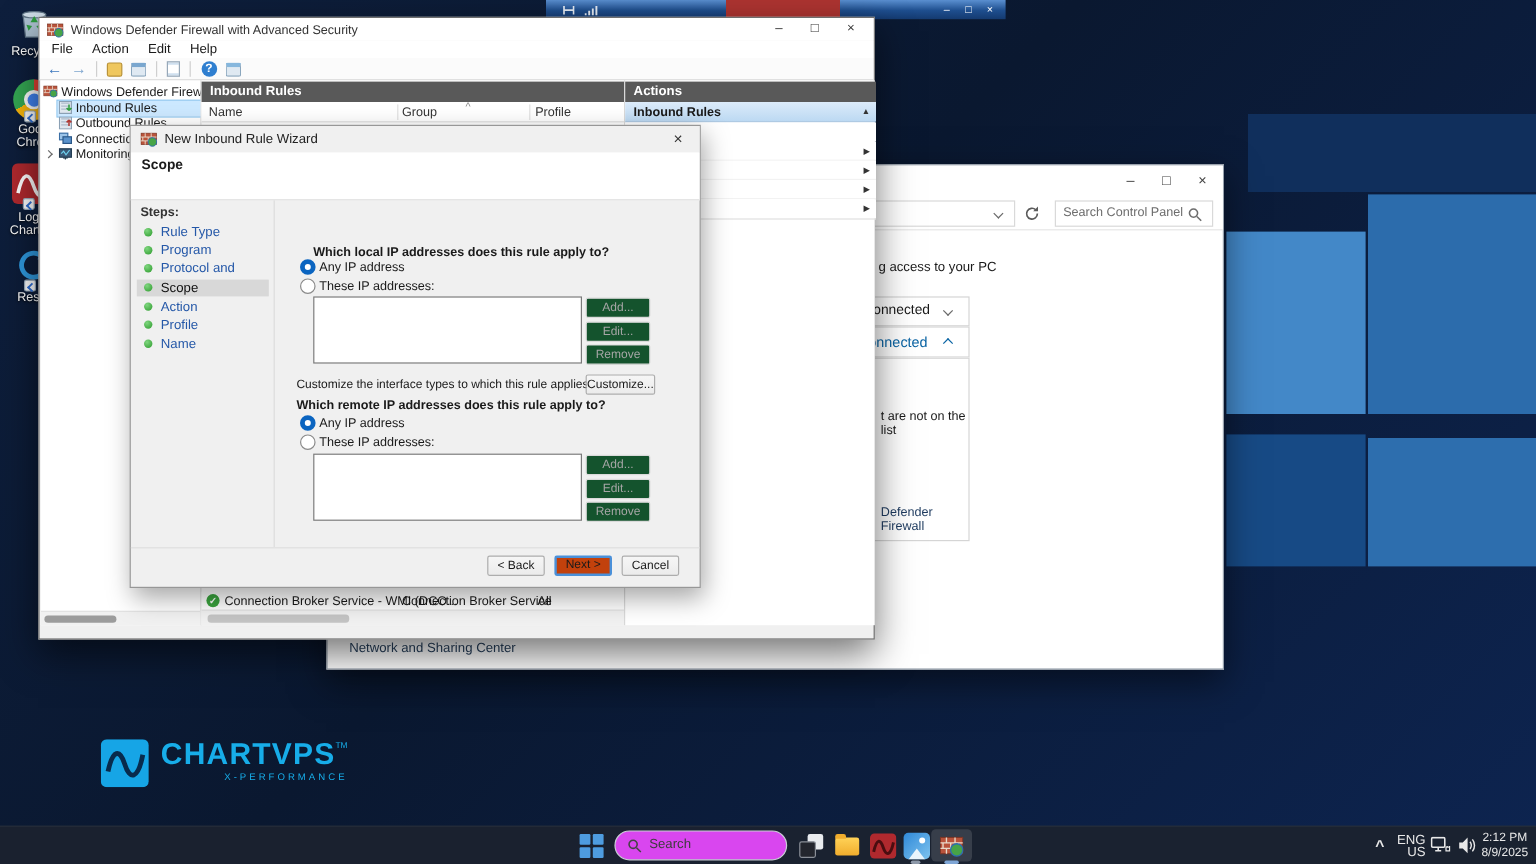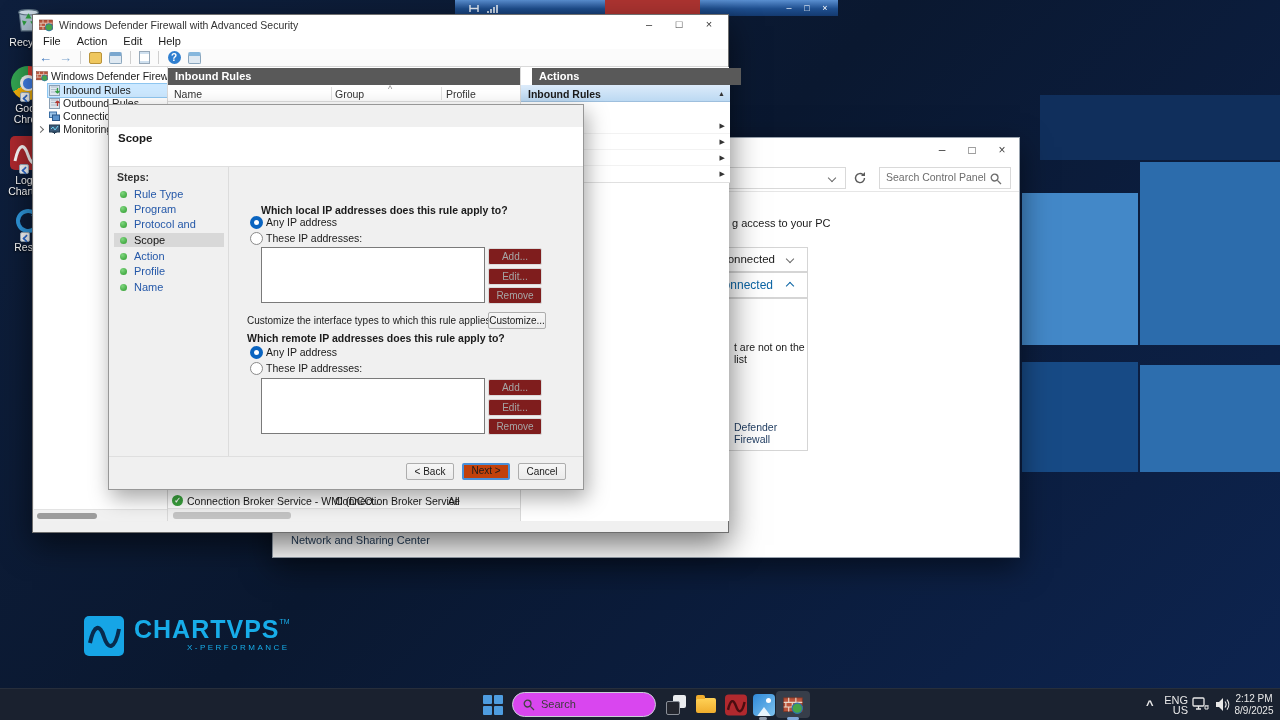--- a/index.html
+++ b/index.html
@@ -53,21 +53,21 @@
   #wiz{left:108px;top:104px;width:476px;height:386px;background:#f0f0f0;border:1px solid #979797;
     box-shadow:3px 8px 20px rgba(0,0,0,.35);z-index:40}
   #wiz .wbtn{color:#333;font-size:11px;width:24px;text-align:center;line-height:22px}
   .step{position:absolute;left:5px;width:110px;height:14px;font-size:11px;color:#2558a8;line-height:14px}
   .step .bullet{display:inline-block;width:7px;height:7px;border-radius:50%;background:radial-gradient(circle at 35% 30%,#7fd67f,#2c9a2c);margin:0 7px 0 6px}
   .step.active{background:#d8d8d8;color:#111}
   .radio{display:inline-block;width:13px;height:13px;border:1px solid #8a8a8a;border-radius:50%;background:#fff;vertical-align:-3px}
   .radio.sel{border:4px solid #0a64c0}
   .lstbox{position:absolute;background:#fff;border:1px solid #7a7a7a}
   .btn{position:absolute;width:54px;height:17px;background:linear-gradient(#f6f6f6,#ebebeb);border:1px solid #adadad;border-radius:2px;font-size:10px;text-align:center;line-height:15px;color:#1a1a1a}
-  .btn.dis{background:#7f1d1d;border-color:#dadada;color:#a6a6a6}
+  .btn.dis{background:#14532d;border-color:#dadada;color:#a6a6a6}
   .btn.nav{width:48px}
   .btn.focus{border:2px solid #4a90d9;background:#c2410c;line-height:12px}
   .bold{font-weight:bold}
   
   #tb{left:0;top:688px;width:1280px;height:32px;background:rgba(27,34,48,.97);border-top:1px solid rgba(255,255,255,.06);z-index:50}
   .start{position:absolute;display:grid;grid-template-columns:9px 9px;grid-template-rows:9px 9px;gap:2px}
   .start i{background:#4e9ce0;border-radius:1px}
   #tb .pill{position:absolute;left:512px;top:3px;width:144px;height:25px;border-radius:13px;background:#d946ef;border:1px solid #c9ced6;color:#3c3c3c;font-size:11px;line-height:23px}
   .tbico{position:absolute;top:4px;width:24px;height:24px}
   .runbar{position:absolute;top:28px;height:3px;border-radius:2px;background:#8d98a8}
@@ -286,21 +286,21 @@
         <span class="abs" style="left:167px;top:2px;font-size:10.5px">Connection Broker Service</span>
         <span class="abs" style="left:280px;top:2px;font-size:10.5px">All</span>
       </div>
 
       <div class="abs" style="left:0;top:441px;width:352px;height:13px;background:#f1f1f1;border-top:1px solid #e3e3e3">
         <div class="abs" style="left:5px;top:3px;width:118px;height:7px;background:#c4c4c4;border-radius:3px"></div>
       </div>
     </div>
 
     <div class="abs" style="left:487px;top:52px;width:209px;height:454px;background:#fff;border-left:1px solid #d9d9d9">
-      <div class="hdr-dark" style="left:11px;top:1px;width:209px;height:17px">Actions</div>
+      <div class="hdr-dark" style="left:0;top:1px;width:209px;height:17px">Actions</div>
       <div class="abs" style="left:0;top:18px;width:209px;height:17px;background:linear-gradient(#dcebfa,#bcd9f2);border-bottom:1px solid #9ebfdd">
         <span style="position:absolute;left:7px;top:3px;font-weight:bold;font-size:10.5px">Inbound Rules</span>
         <span class="arr" style="top:5px">▲</span>
       </div>
       <div class="abs" style="left:0;top:35px;width:209px;height:16px;background:#fff"></div>
       <div class="abs" style="left:0;top:51px;width:209px;height:16px;background:#fff;border-bottom:1px solid #f2f2f2">
           <span class="arr">▶</span>
         </div>
       <div class="abs" style="left:0;top:67px;width:209px;height:16px;background:#fff;border-bottom:1px solid #f2f2f2">
           <span class="arr">▶</span>
@@ -310,20 +310,29 @@
         </div>
       <div class="abs" style="left:0;top:99px;width:209px;height:16px;background:#fff">
           <span class="arr">▶</span>
         </div>
       <div class="abs" style="left:0;top:115px;width:209px;height:1px;background:#e0e0e0"></div>
     </div>
   </div>
 
   <div id="wiz" class="abs">
 
+    <div class="abs" style="left:0;top:0;right:0;height:22px;background:#f0f0f0">
+      <svg class="abs" style="left:8px;top:4px" width="14" height="14" viewBox="0 0 14 14">
+          <rect x="0.5" y="2" width="13" height="9.5" fill="#b9533b" stroke="#7d3626" stroke-width=".6"></rect>
+          <path d="M.5 5.2h13M.5 8.4h13M4 2v3.2M9 2v3.2M2 5.2v3.2M6.5 5.2v3.2M11 5.2v3.2M4 8.4v3.1M9 8.4v3.1" stroke="#e9d9c9" stroke-width=".8" fill="none"></path>
+          <circle cx="10" cy="9.3" r="3.6" fill="#47a447" stroke="#2d6fae" stroke-width=".8"></circle>
+        </svg>
+      <span class="abs" style="left:28px;top:5px;font-size:11px;color:#222">New Inbound Rule Wizard</span>
+      <span class="wbtn abs" style="right:6px;top:0;font-size:13px">×</span>
+    </div>
 
     <div class="abs" style="left:0;top:22px;right:0;height:40px;background:#fff;border-bottom:1px solid #dfdfdf">
       <span class="abs bold" style="left:9px;top:5px;font-size:11.5px">Scope</span>
     </div>
 
     <div class="abs" style="left:0;top:62px;width:120px;height:289px;border-right:1px solid #dcdcdc">
       <span class="abs bold" style="left:8px;top:4px;font-size:10.5px;color:#333">Steps:</span>
       <div class="step" style="top:20px"><span class="bullet"></span><span>Rule Type</span></div>
       <div class="step" style="top:35px"><span class="bullet"></span><span>Program</span></div>
       <div class="step" style="top:50px"><span class="bullet"></span><span>Protocol and Ports</span></div>

